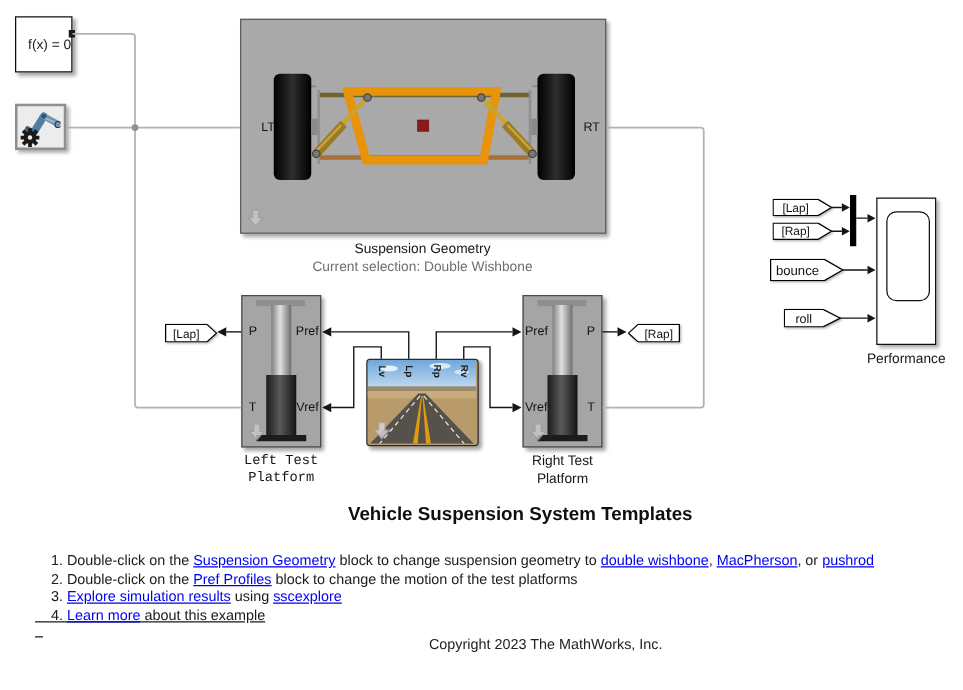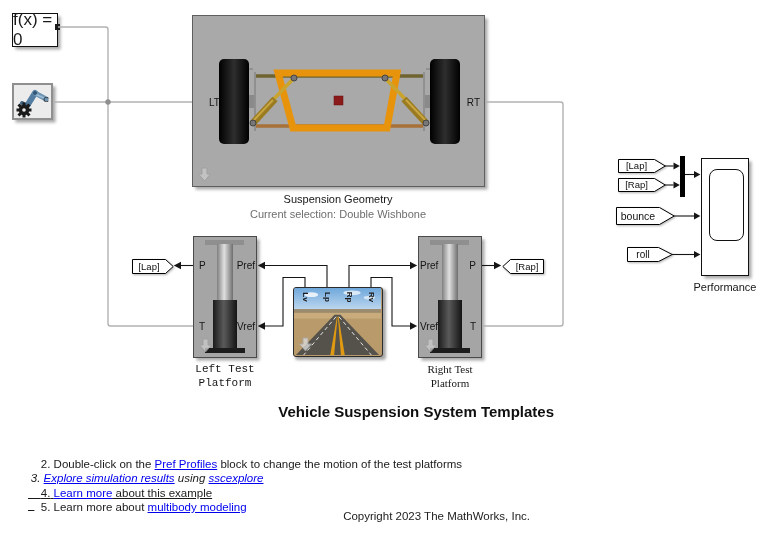--- a/index.html
+++ b/index.html
@@ -3,22 +3,22 @@
 <meta charset="utf-8">
 <style>
   html,body{margin:0;padding:0;background:#fff;}
   #canvas{position:relative;width:770px;height:552px;background:#ffffff;overflow:hidden;
           font-family:"Liberation Sans", sans-serif;color:#1a1a1a;}
   .blk{position:absolute;box-sizing:border-box;}
   .shadow{box-shadow:2.5px 2.5px 3px rgba(0,0,0,.35);}
   .portlbl{position:absolute;font-size:10px;color:#141414;line-height:12px;}
   .caption{position:absolute;font-size:11px;color:#161616;text-align:center;line-height:14px;}
   .subcap{color:#6e6e6e;}
-  #solver{left:12px;top:13px;width:46px;height:34px;background:#fff;border:1.6px solid #0f0f0f;
-          display:flex;align-items:center;justify-content:flex-start;font-size:17px;}
+  #solver{left:12px;top:13px;width:46px;height:45px;background:#fff;border:1.6px solid #0f0f0f;
+          display:flex;align-items:center;justify-content:flex-end;font-size:11px;}
   #mech{left:12px;top:83px;width:41px;height:37px;background:#ececec;border:2px solid #8f8f8f;}
   #susp{left:192px;top:15px;width:293px;height:172px;background:#a9a9a9;border:1.2px solid #5e5e5e;}
   #lplat{left:193px;top:236px;width:64px;height:122px;background:#a5a5a5;border:1.5px solid #4a4a4a;}
   #rplat{left:418px;top:236px;width:64px;height:122px;background:#a5a5a5;border:1.5px solid #4a4a4a;}
   #road{left:293px;top:287px;width:90px;height:70px;border:1.6px solid #2b2b2b;border-radius:3px;
         overflow:hidden;background:#b99a6b;}
   #scope{left:701px;top:158px;width:48px;height:118px;background:#fff;border:1.5px solid #111;}
   #scope .screen{position:absolute;left:7px;top:10px;width:33px;height:70px;border:1.6px solid #111;
         border-radius:8px;background:#fff;}
   #mux{left:680px;top:156px;width:5px;height:41px;background:#000;}
@@ -165,21 +165,21 @@
       <rect x="11" y="111" width="40" height="5" fill="#1c1c1c"></rect>
     </svg>
     <span class="portlbl" style="left:1px;top:23px;">Pref</span>
     <span class="portlbl" style="left:1px;top:84px;">Vref</span>
     <span class="portlbl" style="right:5px;top:23px;">P</span>
     <span class="portlbl" style="right:5px;top:84px;">T</span>
     <svg class="badge" width="13" height="15" viewBox="0 0 13 15">
       <polygon points="4,1 9,1 9,7 12.5,7 6.5,14 0.5,7 4,7" fill="#c9c9c9" stroke="#9e9e9e" stroke-width="1"></polygon>
     </svg>
   </div>
-  <div class="caption" style="left:385px;top:362px;width:130px;font-family:Liberation Serif, serif;">
+  <div class="caption" style="left:385px;top:362px;width:130px;">
     <div>Right Test</div>
     <div>Platform</div>
   </div>
 
   <div id="road" class="blk shadow">
     <svg width="87" height="67" viewBox="0 0 90 70" preserveAspectRatio="none">
       <defs>
         <linearGradient id="skyG" x1="0" y1="0" x2="0" y2="1">
           <stop offset="0" stop-color="#6fa8dc"></stop>
             <stop offset="1" stop-color="#d7e6f4"></stop>
@@ -293,32 +293,32 @@
       <polygon class="barrow" points="694,212.6 700.4,216 694,219.4"></polygon>
     </g>
     <g>
       <path class="bline" d="M672,254.5 H694"></path>
       <polygon class="barrow" points="694,251.1 700.4,254.5 694,257.9"></polygon>
     </g>
   </svg>
 
   <div id="title">Vehicle Suspension System Templates</div>
 
+  <div class="notes" style="left:28px;top:431px;">
+    <span>1.</span><span> Double-click on the </span><a class="lnk">Suspension Geometry</a><span> block to change suspension geometry to </span><a class="lnk">double wishbone</a><span>, </span><a class="lnk">MacPherson</a><span>, or </span><a class="lnk">pushrod</a>
+  </div>
 
   <div class="notes" style="left:28px;top:445.5px;">
     <span>2.</span><span> Double-click on the </span><a class="lnk">Pref Profiles</a><span> block to change the motion of the test platforms</span>
   </div>
 
-  <div class="notes" style="left:18px;top:460px;font-style:italic;">
+  <div class="notes" style="left:28px;top:460px;">
     <span>3.</span><span> </span><a class="lnk">Explore simulation results</a><span> using </span><a class="lnk">sscexplore</a>
   </div>
 
   <div class="notes" style="left:28px;top:474.5px;text-decoration:underline;">
     <span>4.</span><span> </span><a class="lnk">Learn more</a><span> about this example</span>
   </div>
 
-  <div class="notes" style="left:28px;top:489px;">
-    <span>5.</span><span> Learn more about </span><a class="lnk">multibody modeling</a>
-  </div>
 
   <div id="copyright">Copyright 2023 The MathWorks, Inc.</div>
 
 </div>
 
 </body></html>

